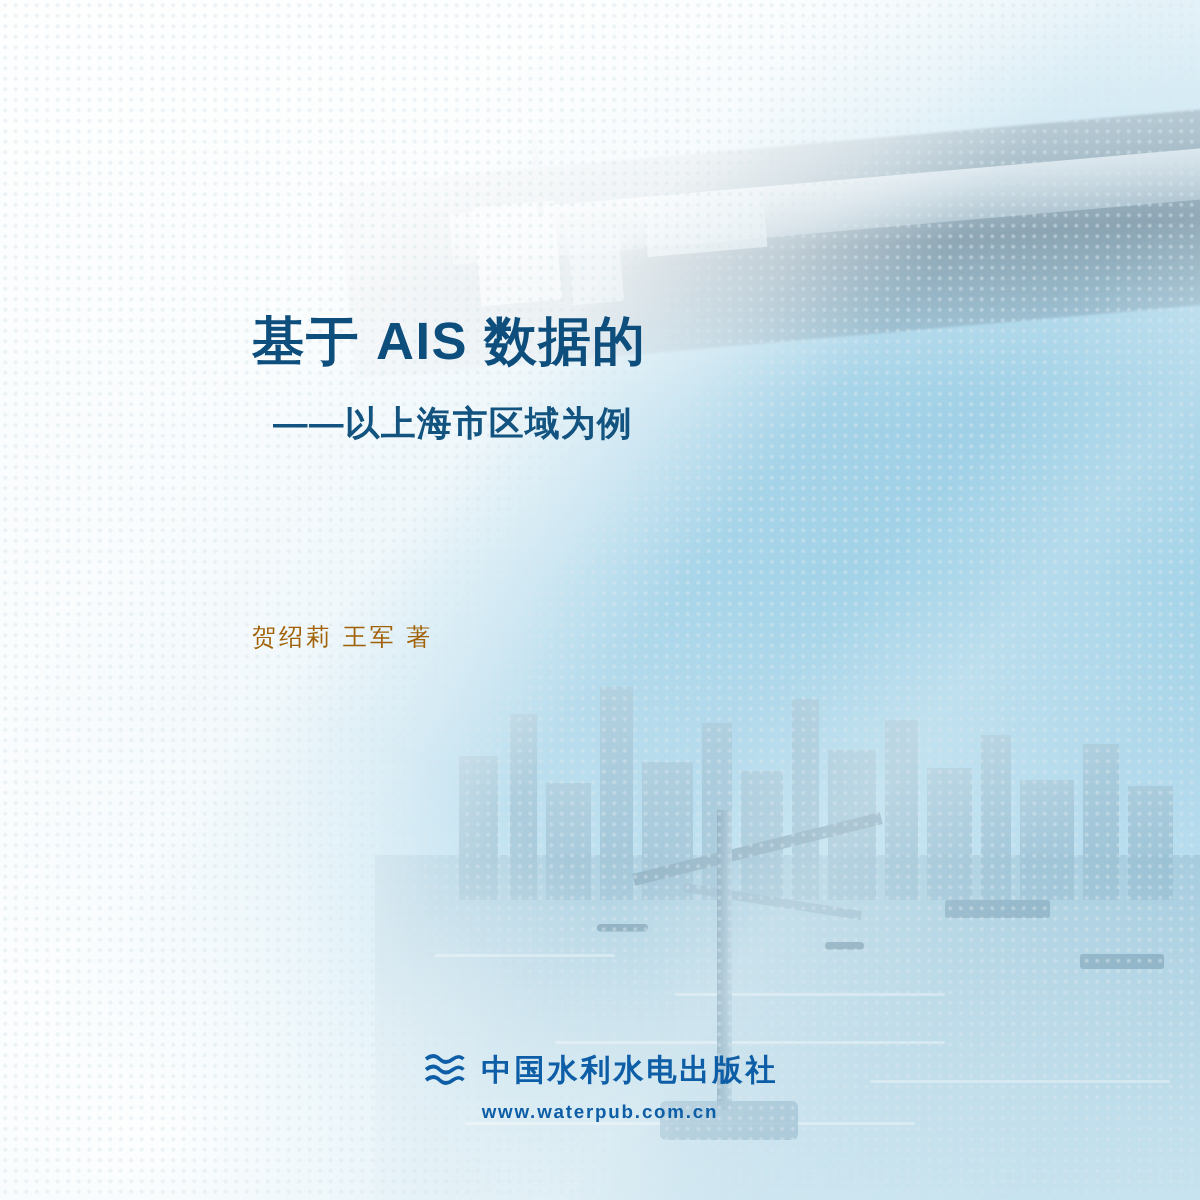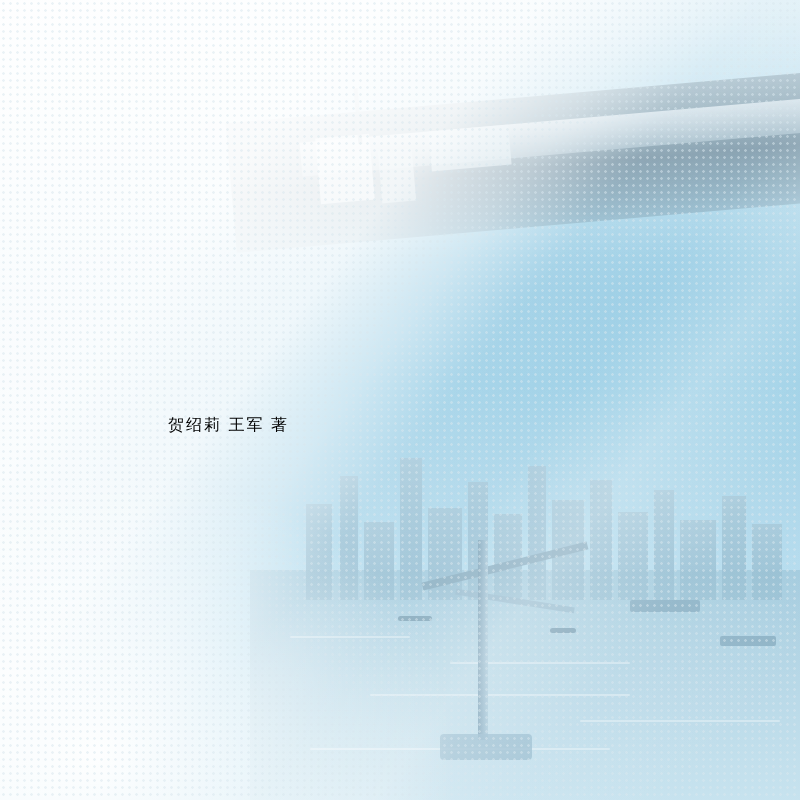--- a/index.html
+++ b/index.html
@@ -194,21 +194,21 @@
     font-weight: bold;
     color: #13537f;
     letter-spacing: 1px;
     white-space: nowrap;
   }
   .authors {
     position: absolute;
     left: 168px;
     top: 415px;
     font-size: 16px;
-    color: #000000;
+    color: #a16207;
     letter-spacing: 2px;
     white-space: nowrap;
   }
 
   
   .publisher {
     position: absolute;
     left: 0; right: 0;
     bottom: 52px;
     display: flex;
@@ -293,18 +293,33 @@
   </div>
 
   <div class="haze-top"></div>
   <div class="sweep"></div>
   <div class="sweep2"></div>
   <div class="haze-bottom-left"></div>
   <div class="dots-dark"></div>
   <div class="dots"></div>
 
   <div class="title-block">
+    <div class="title-line">基于 AIS 数据的</div>
+    <div class="subtitle">——以上海市区域为例</div>
   </div>
 
   <div class="authors">贺绍莉   王军   著</div>
 
+  <div class="publisher">
+    <div class="pub-row">
+      <span class="pub-mark">
+        <svg width="30" height="26" viewBox="0 0 30 26">
+          <path d="M3 5 q5 -4 9 0 q4 4 9 0 q4 -3 7 0" fill="none" stroke="#0d5ea6" stroke-width="2.4"></path>
+          <path d="M3 12 q5 -4 9 0 q4 4 9 0 q4 -3 7 0" fill="none" stroke="#0d5ea6" stroke-width="2.4"></path>
+          <path d="M3 19 q5 -4 9 0 q4 4 9 0 q4 -3 7 0" fill="none" stroke="#0d5ea6" stroke-width="2.4"></path>
+        </svg>
+      </span>
+      <span class="pub-name">中国水利水电出版社</span>
+    </div>
+    <div class="pub-url">www.waterpub.com.cn</div>
+  </div>
 
 </div>
 
 </body></html>

